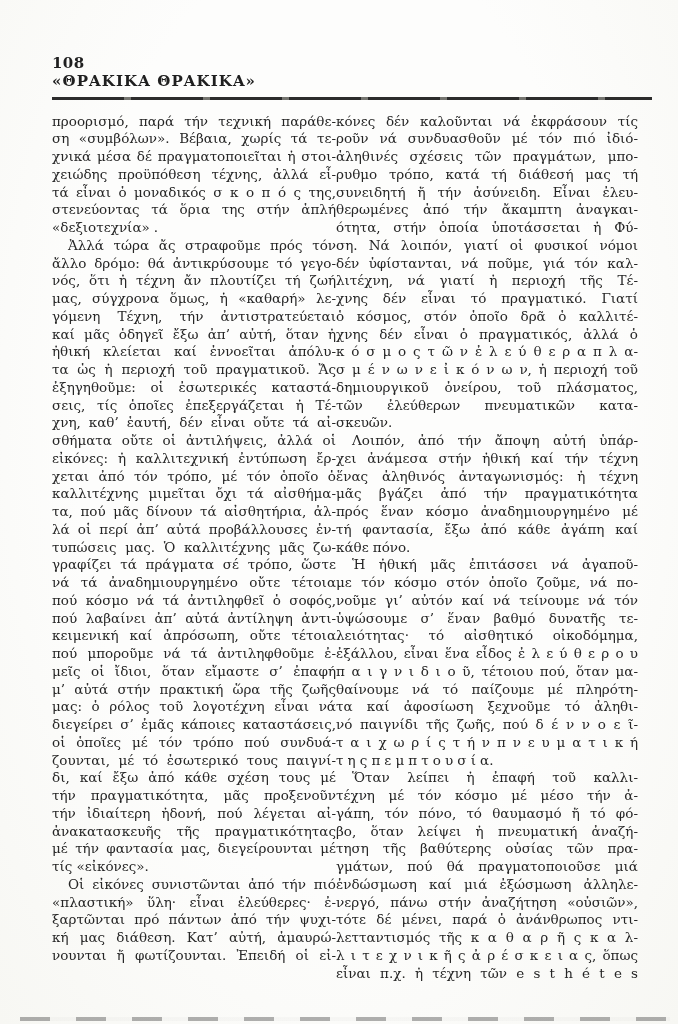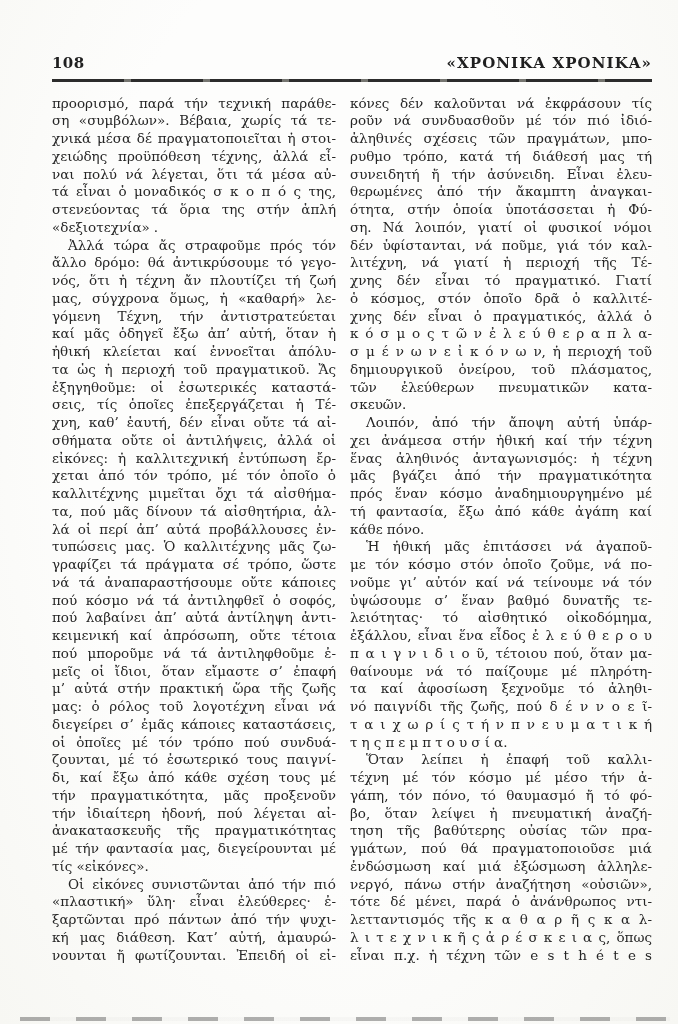--- a/index.html
+++ b/index.html
@@ -20,20 +20,21 @@
   }
   .page-header {
     width: 600px;
     display: flex;
     justify-content: space-between;
     align-items: baseline;
     font-size: 15px;
     font-weight: bold;
     color: #1f1f1f;
     letter-spacing: 0.4px;
+    flex-direction: column;
   }
   .journal-title { letter-spacing: 1.1px; }
   .header-rule {
     width: 600px;
     height: 2.7px;
     margin-top: 7px;
     background: repeating-linear-gradient(90deg,
       #2c2c2c 0px, #2c2c2c 72px,
       #757570 72px, #757570 79px);
   }
@@ -41,21 +42,21 @@
     display: flex;
     margin-top: 13px;
     width: 600px;
   }
   .column {
     font-size: 13.5px;
     line-height: 17.75px;
     color: #262626;
     word-spacing: -0.2px;
   }
-  .column-left  { width: 284px; margin-right: 14px; }
+  .column-left  { width: 284px; }
   .column-right { width: 302px; }
   .paragraph { margin: 0; }
   .line {
     height: 17.75px;
     overflow: hidden;
     text-align: justify;
     text-align-last: justify;
   }
   .line.indent { text-indent: 16px; }
   .line.last { text-align-last: left; }
@@ -70,31 +71,30 @@
       rgba(45,45,45,0.75) 0px, rgba(45,45,45,0.75) 30px,
       rgba(45,45,45,0.05) 30px, rgba(45,45,45,0.05) 56px);
   }
 </style>
 </head>
 <body>
 
 <div class="page">
   <header class="page-header">
     <span class="page-number">108</span>
-    <span class="journal-title">«ΧΡΟΝΙΚΑ ΧΡΟΝΙΚΑ»</span>
+    <span class="journal-title">«ΘΡΑΚΙΚΑ ΘΡΑΚΙΚΑ»</span>
   </header>
   <div class="header-rule"></div>
   <main class="text-columns">
     <section class="column column-left" id="left-column">
         <div class="paragraph">
           <div class="line">προορισμό, παρά τήν τεχνική παράθε-</div>
           <div class="line">ση «συμβόλων». Βέβαια, χωρίς τά τε-</div>
           <div class="line">χνικά μέσα δέ πραγματοποιεῖται ἡ στοι-</div>
           <div class="line">χειώδης προϋπόθεση τέχνης, ἀλλά εἶ-</div>
-          <div class="line">ναι πολύ νά λέγεται, ὅτι τά μέσα αὐ-</div>
           <div class="line">τά εἶναι ὁ μοναδικός σ κ ο π ό ς  της,</div>
           <div class="line">στενεύοντας τά ὅρια της στήν ἁπλή</div>
           <div class="line last">«δεξιοτεχνία» .</div>
         </div>
         <div class="paragraph">
           <div class="line indent">Ἀλλά τώρα ἄς στραφοῦμε πρός τόν</div>
           <div class="line">ἄλλο δρόμο: θά ἀντικρύσουμε τό γεγο-</div>
           <div class="line">νός, ὅτι ἡ τέχνη ἄν πλουτίζει τή ζωή</div>
           <div class="line">μας, σύγχρονα ὅμως, ἡ «καθαρή» λε-</div>
           <div class="line">γόμενη Τέχνη, τήν ἀντιστρατεύεται</div>
@@ -105,21 +105,21 @@
           <div class="line">σεις, τίς ὁποῖες ἐπεξεργάζεται ἡ Τέ-</div>
           <div class="line">χνη, καθ’ ἑαυτή, δέν εἶναι οὔτε τά αἰ-</div>
           <div class="line">σθήματα οὔτε οἱ ἀντιλήψεις, ἀλλά οἱ</div>
           <div class="line">εἰκόνες: ἡ καλλιτεχνική ἐντύπωση ἔρ-</div>
           <div class="line">χεται ἀπό τόν τρόπο, μέ τόν ὁποῖο ὁ</div>
           <div class="line">καλλιτέχνης μιμεῖται ὄχι τά αἰσθήμα-</div>
           <div class="line">τα, πού μᾶς δίνουν τά αἰσθητήρια, ἀλ-</div>
           <div class="line">λά οἱ περί ἀπ’ αὐτά προβάλλουσες ἐν-</div>
           <div class="line">τυπώσεις μας. Ὁ καλλιτέχνης μᾶς ζω-</div>
           <div class="line">γραφίζει τά πράγματα σέ τρόπο, ὥστε</div>
-          <div class="line">νά τά ἀναπαραστήσουμε οὔτε κάποιες</div>
+          <div class="line">νά τά ἀναδημιουργημένο οὔτε τέτοια</div>
           <div class="line">πού κόσμο νά τά ἀντιληφθεῖ ὁ σοφός,</div>
           <div class="line">πού λαβαίνει ἀπ’ αὐτά ἀντίληψη ἀντι-</div>
           <div class="line">κειμενική καί ἀπρόσωπη, οὔτε τέτοια</div>
           <div class="line">πού μποροῦμε νά τά ἀντιληφθοῦμε ἐ-</div>
           <div class="line">μεῖς οἱ ἴδιοι, ὅταν εἴμαστε σ’ ἐπαφή</div>
           <div class="line">μ’ αὐτά στήν πρακτική ὥρα τῆς ζωῆς</div>
           <div class="line">μας: ὁ ρόλος τοῦ λογοτέχνη εἶναι νά</div>
           <div class="line">διεγείρει σ’ ἐμᾶς κάποιες καταστάσεις,</div>
           <div class="line">οἱ ὁποῖες μέ τόν τρόπο πού συνδυά-</div>
           <div class="line">ζουνται, μέ τό ἐσωτερικό τους παιγνί-</div>

